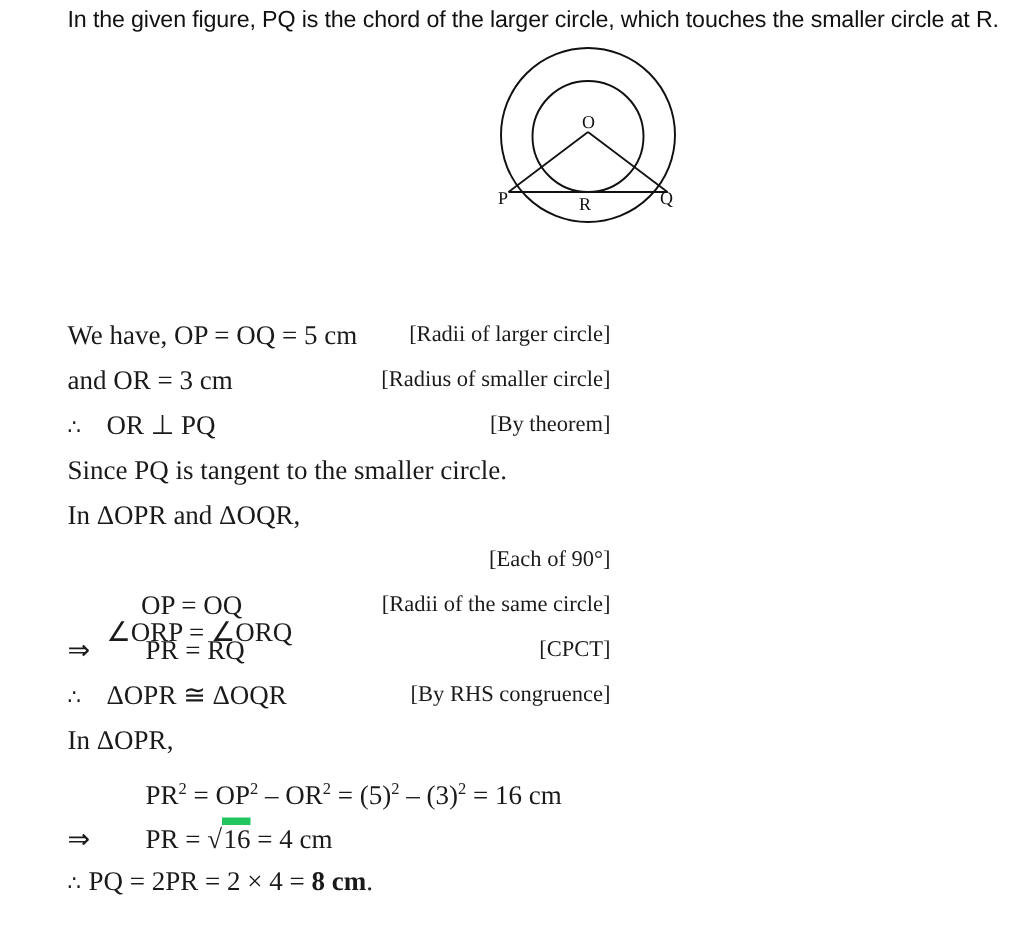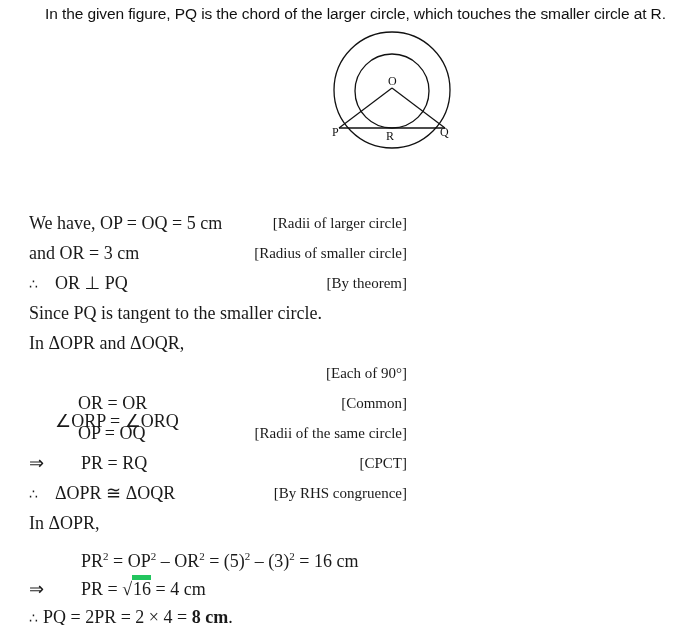--- a/index.html
+++ b/index.html
@@ -47,21 +47,21 @@
     }
     .line {
       position: relative;
       height: 30px;
       line-height: 30px;
       white-space: nowrap;
       font-size: 18px;
     }
     .line .main {
       position: absolute;
-      left: 0;
+      left: 16px;
       top: 0;
     }
     .line .reason {
       position: absolute;
       right: 0;
       top: 0;
       font-size: 15px;
     }
     .indent1 { padding-left: 26px; margin-top: 48px; }
     .indent2 { padding-left: 49px; }
@@ -131,24 +131,20 @@
 
   <div class="line">
     <span class="main">In ΔOPR and ΔOQR,</span>
   </div>
 
   <div class="line">
     <span class="main indent1">∠ORP = ∠ORQ</span>
     <span class="reason">[Each of 90°]</span>
   </div>
 
-  <div class="line">
-    <span class="main indent2">OR = OR</span>
-    <span class="reason">[Common]</span>
-  </div>
 
   <div class="line">
     <span class="main indent2">OP = OQ</span>
     <span class="reason">[Radii of the same circle]</span>
   </div>
 
   <div class="line">
     <span class="main">
       <span class="sym-wide">⇒</span><span>PR = RQ</span>
     </span>

